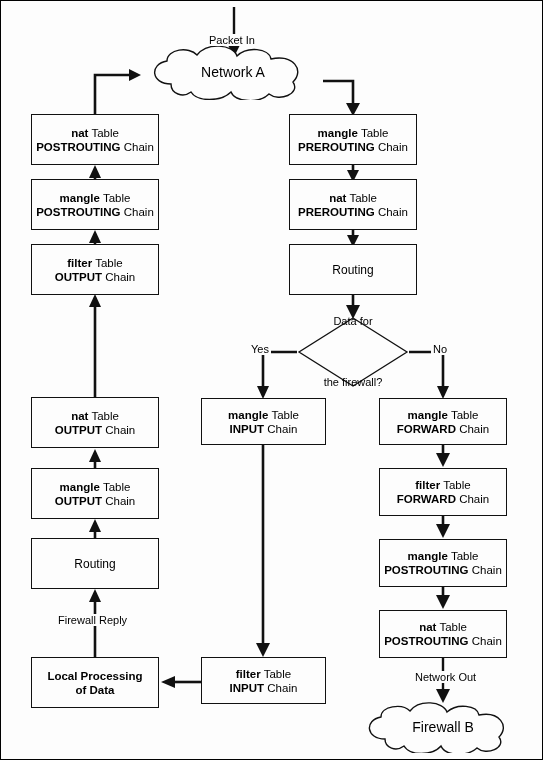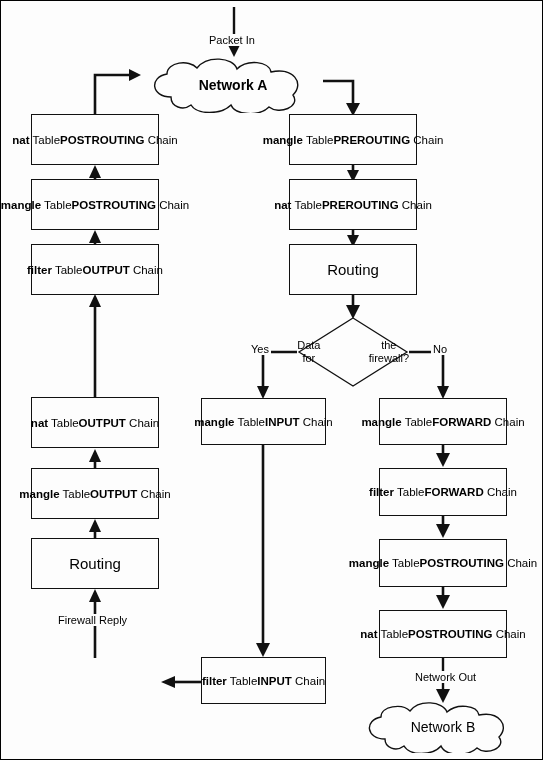--- a/index.html
+++ b/index.html
@@ -14,45 +14,45 @@
     overflow:hidden;
   }
 
   
   .node{
     position:absolute;
     box-sizing:border-box;
     border:1.5px solid #111111;
     background:#fdfdfd;
     display:flex;
-    flex-direction:row;
+    flex-direction:column;
     align-items:center;
     justify-content:center;
     text-align:center;
     font-size:11.5px;
     line-height:14px;
     color:#000000;
     z-index:3;
   }
   .node .ln{white-space:nowrap;}
   .node b{font-weight:bold;}
 
-  .node.plain{font-size:15px;}
+  .node.plain{font-size:12px;}
 
   
   .diamond{
     position:absolute;
     z-index:3;
   }
   .diamond .dtext{
     position:absolute;
     left:0;top:0;width:100%;height:100%;
-    display:flex;flex-direction:row;
+    display:flex;flex-direction:column;
     align-items:center;justify-content:center;
-    font-size:11px;line-height:13.5px;text-align:center;
+    font-size:11px;line-height:13.5px;text-align:left;
     color:#000;
     gap:48px;
   }
 
   
   .cloud{position:absolute;z-index:3;}
   .cloud .ctext{
     position:absolute;left:0;top:0;width:100%;height:100%;
     display:flex;align-items:center;justify-content:center;
     font-size:14px;color:#000;
@@ -133,21 +133,21 @@
     <polygon points="442,608 435,594 449,594"></polygon>
 
     <line x1="442" y1="657" x2="442" y2="690" stroke-width="2.4"></line>
     <polygon points="442,702 435,688 449,688"></polygon>
 
     <line x1="200" y1="681" x2="172" y2="681" stroke-width="2.6"></line>
     <polygon points="160,681 174,675 174,687"></polygon>
 
   </svg>
 
-  <div class="cloud" style="left:136px;top:56px;width:192px;height:56px;font-weight:bold;">
+  <div class="cloud" style="left:136px;top:43px;width:192px;height:56px;">
     <svg viewBox="0 0 192 56" width="192" height="56" xmlns="http://www.w3.org/2000/svg">
       <path d="M34 40
                C14 40 12 20 30 17
                C30 5 52 2 60 11
                C70 -2 96 0 100 12
                C110 2 132 4 134 15
                C156 10 168 26 156 38
                C164 50 142 58 132 50
                C122 60 98 58 94 48
                C84 58 60 58 54 48
@@ -162,21 +162,21 @@
                C13 38 11 19 28 16
                C28 5 49 2 57 10
                C66 -2 90 0 94 11
                C104 2 124 4 126 14
                C146 10 157 25 146 36
                C154 47 133 55 124 47
                C114 56 92 55 88 45
                C79 55 57 55 51 45
                C43 51 32 47 32 38 Z" fill="#fdfdfd" stroke="#111111" stroke-width="1.4"></path>
     </svg>
-    <div class="ctext">Network B</div>
+    <div class="ctext">Firewall B</div>
   </div>
 
   <div class="diamond" style="left:296px;top:315px;width:112px;height:72px;">
     <svg viewBox="0 0 112 72" width="112" height="72" xmlns="http://www.w3.org/2000/svg">
       <polygon points="56,2 110,36 56,70 2,36" fill="#fdfdfd" stroke="#111111" stroke-width="1.3"></polygon>
     </svg>
     <div class="dtext">
       <span>Data for</span>
       <span>the firewall?</span>
     </div>
@@ -211,20 +211,24 @@
 
   <div class="node" style="left:30px;top:467px;width:128px;height:51px;">
     <span class="ln"><b>mangle</b> <span>Table</span></span>
     <span class="ln"><b>OUTPUT</b> <span>Chain</span></span>
   </div>
 
   <div class="node plain" style="left:30px;top:537px;width:128px;height:51px;">
     <span class="ln">Routing</span>
   </div>
 
+  <div class="node" style="left:30px;top:656px;width:128px;height:51px;">
+    <span class="ln"><b>Local Processing</b></span>
+    <span class="ln"><b>of Data</b></span>
+  </div>
 
   <div class="node" style="left:200px;top:397px;width:125px;height:47px;">
     <span class="ln"><b>mangle</b> <span>Table</span></span>
     <span class="ln"><b>INPUT</b> <span>Chain</span></span>
   </div>
 
   <div class="node" style="left:200px;top:656px;width:125px;height:47px;">
     <span class="ln"><b>filter</b> <span>Table</span></span>
     <span class="ln"><b>INPUT</b> <span>Chain</span></span>
   </div>

